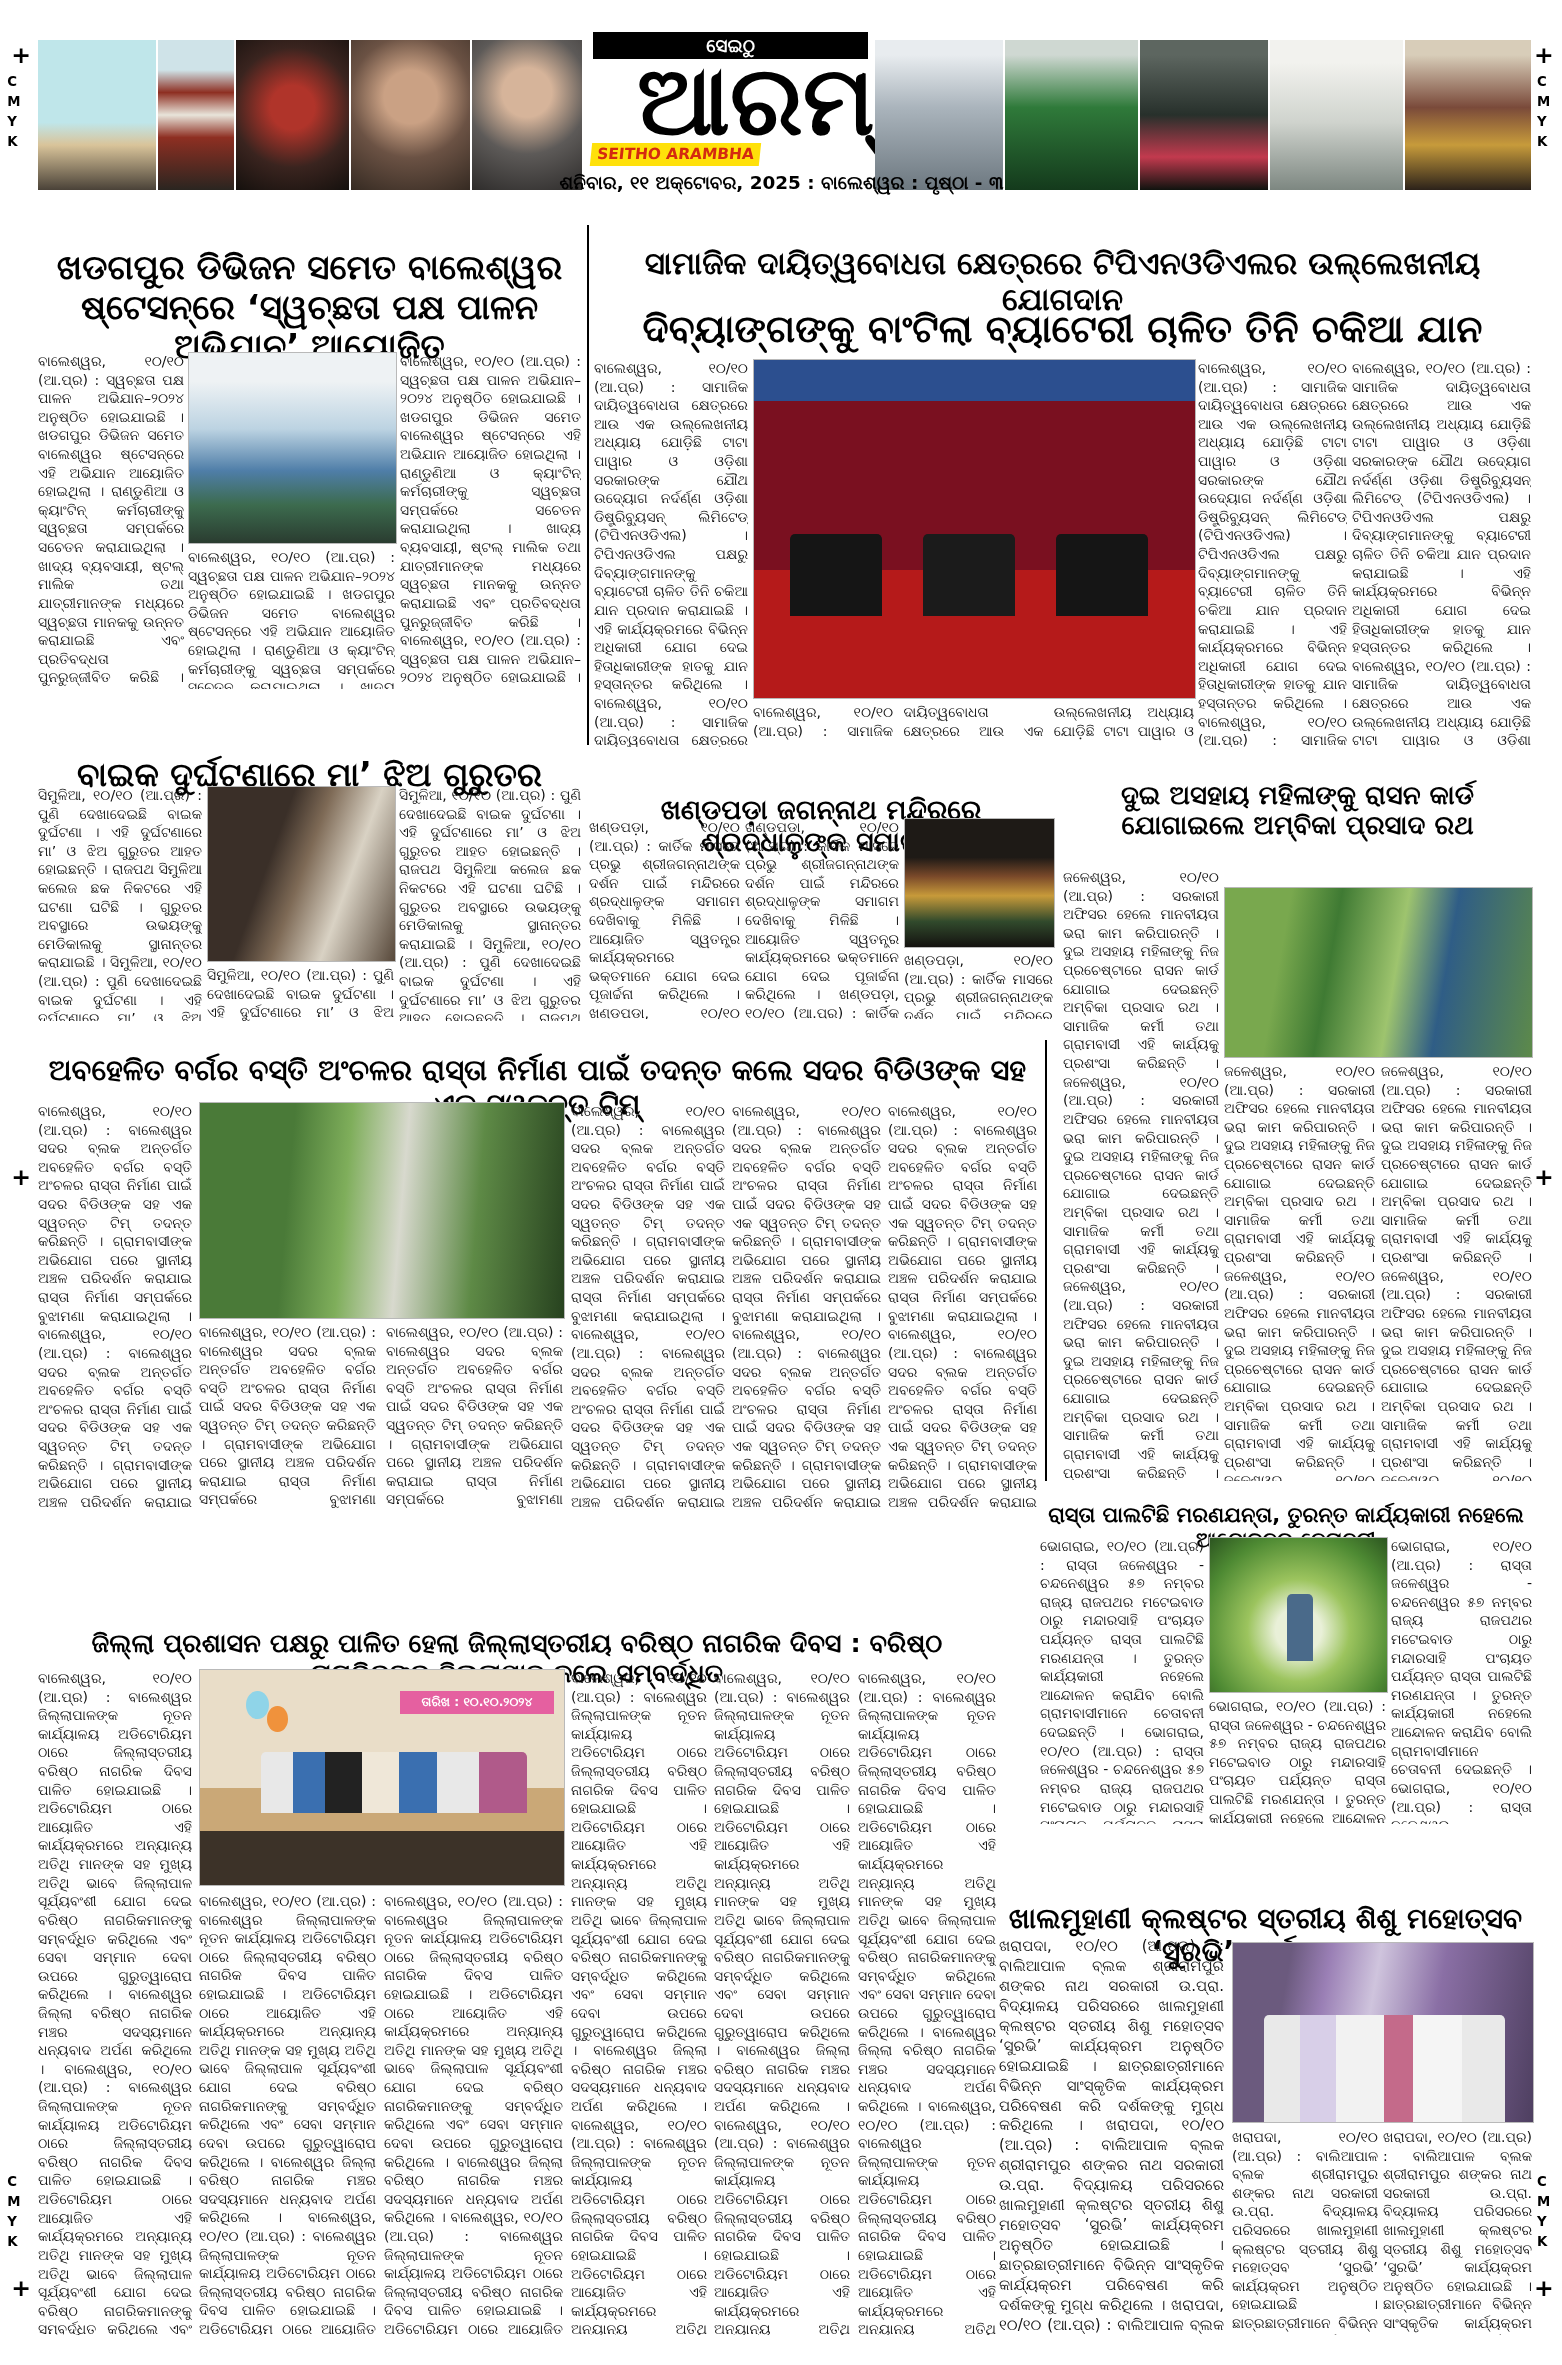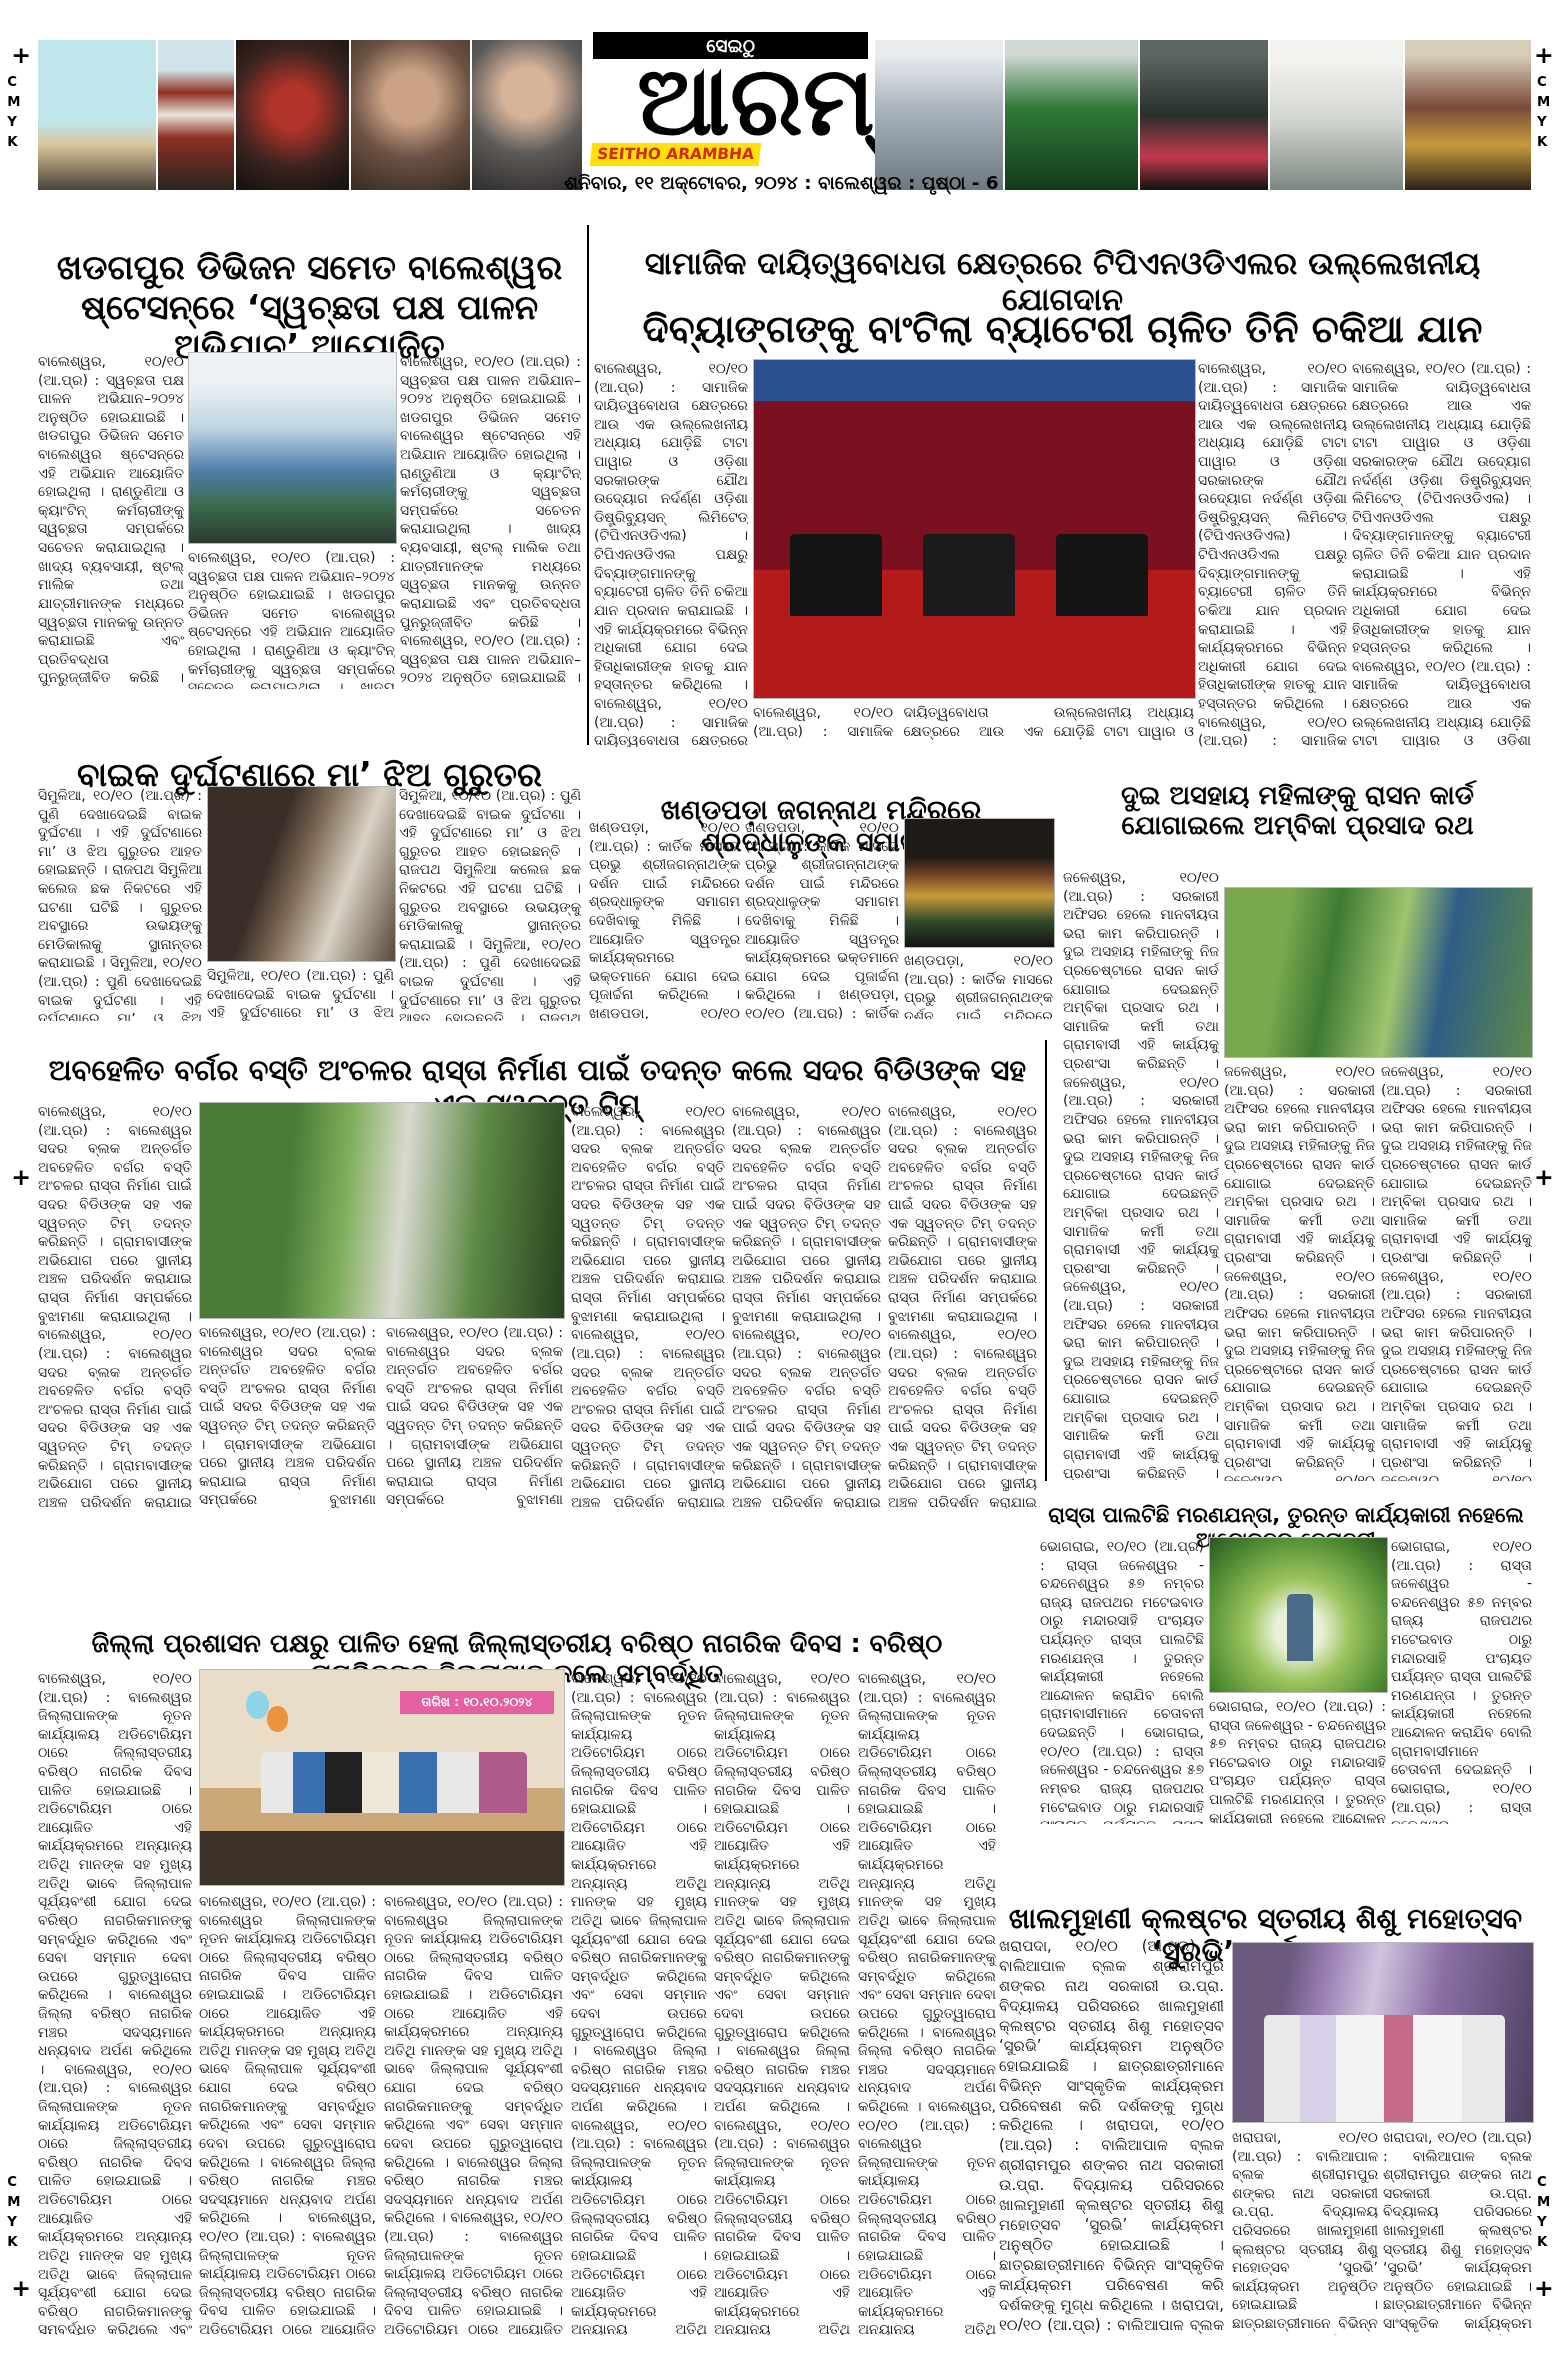--- a/index.html
+++ b/index.html
@@ -65,21 +65,21 @@
   </div>
 
   <div class="collage" style="left:875px;top:40px;width:657px;height:150px;">
     <div class="tile" style="width:128px;background:linear-gradient(#e8ecef 10%,#aab4bc 45%,#6d7880 100%);"></div>
     <div class="tile" style="width:133px;background:linear-gradient(#cfd8d2 10%,#2f7a3a 45%,#143a1c 100%);"></div>
     <div class="tile" style="width:128px;background:linear-gradient(#5d6660 10%,#27302b 50%,#c23a4e 78%,#10130f 100%);"></div>
     <div class="tile" style="width:133px;background:linear-gradient(#f2f2ee 15%,#cfd3cd 55%,#7d8781 100%);"></div>
     <div class="tile" style="width:126px;background:linear-gradient(#d8cdb9 10%,#7a4a3a 45%,#c79b3b 70%,#2c221a 100%);"></div>
   </div>
 
-  <div class="dateline abs" style="left:487px;top:172px;width:589px;font-size:18.4px;">ଶନିବାର, ୧୧ ଅକ୍ଟୋବର, ୨୦୨୪ : ବାଲେଶ୍ୱର : ପୃଷ୍ଠା - 6</div>
+  <div class="dateline abs" style="left:487px;top:172px;width:589px;font-size:18.4px;">ଶନିବାର, ୧୧ ଅକ୍ଟୋବର, 2025 : ବାଲେଶ୍ୱର : ପୃଷ୍ଠା - ୩</div>
 
   <section class="abs" style="left:38px;top:220px;width:543px;height:469px;">
     <h2 class="hl abs" style="left:0;top:0;width:543px;font-size:34px;">ଖଡଗପୁର ଡିଭିଜନ ସମେତ ବାଲେଶ୍ୱର ଷ୍ଟେସନ୍‌ରେ ‘ସ୍ୱଚ୍ଛତା ପକ୍ଷ ପାଳନ ଅଭିଯାନ’ ଆୟୋଜିତ</h2>
     <div class="body-text abs" style="left:0;top:132px;width:146px;height:337px;">ବାଲେଶ୍ୱର, ୧୦/୧୦ (ଆ.ପ୍ର) : ସ୍ୱଚ୍ଛତା ପକ୍ଷ ପାଳନ ଅଭିଯାନ–୨୦୨୪ ଅନୁଷ୍ଠିତ ହୋଇଯାଇଛି । ଖଡଗପୁର ଡିଭିଜନ ସମେତ ବାଲେଶ୍ୱର ଷ୍ଟେସନ୍‌ରେ ଏହି ଅଭିଯାନ ଆୟୋଜିତ ହୋଇଥିଲା । ରାଣ୍ଡୁଣିଆ ଓ କ୍ୟାଂଟିନ୍ କର୍ମଚାରୀଙ୍କୁ ସ୍ୱଚ୍ଛତା ସମ୍ପର୍କରେ ସଚେତନ କରାଯାଇଥିଲା । ଖାଦ୍ୟ ବ୍ୟବସାୟୀ, ଷ୍ଟଲ୍ ମାଲିକ ତଥା ଯାତ୍ରୀମାନଙ୍କ ମଧ୍ୟରେ ସ୍ୱଚ୍ଛତା ମାନକକୁ ଉନ୍ନତ କରାଯାଇଛି ଏବଂ ପ୍ରତିବଦ୍ଧତା ପୁନରୁଜ୍ଜୀବିତ କରିଛି । ବାଲେଶ୍ୱର, ୧୦/୧୦ (ଆ.ପ୍ର) : ସ୍ୱଚ୍ଛତା ପକ୍ଷ ପାଳନ ଅଭିଯାନ–୨୦୨୪ ଅନୁଷ୍ଠିତ ହୋଇଯାଇଛି । ଖଡଗପୁର ଡିଭିଜନ ସମେତ ବାଲେଶ୍ୱର ଷ୍ଟେସନ୍‌ରେ ଏହି ଅଭିଯାନ ଆୟୋଜିତ ହୋଇଥିଲା । ରାଣ୍ଡୁଣିଆ ଓ କ୍ୟାଂଟିନ୍ କର୍ମଚାରୀଙ୍କୁ ସ୍ୱଚ୍ଛତା ସମ୍ପର୍କରେ ସଚେତନ କରାଯାଇଥିଲା । ଖାଦ୍ୟ ବ୍ୟବସାୟୀ, ଷ୍ଟଲ୍ ମାଲିକ ତଥା ଯାତ୍ରୀମାନଙ୍କ ମଧ୍ୟରେ ସ୍ୱଚ୍ଛତା ମାନକକୁ ଉନ୍ନତ କରାଯାଇଛି ଏବଂ ପ୍ରତିବଦ୍ଧତା ପୁନରୁଜ୍ଜୀବିତ କରିଛି । ବାଲେଶ୍ୱର, ୧୦/୧୦ (ଆ.ପ୍ର) : ସ୍ୱଚ୍ଛତା ପକ୍ଷ ପାଳନ ଅଭିଯାନ–୨୦୨୪ ଅନୁଷ୍ଠିତ ହୋଇଯାଇଛି । ଖଡଗପୁର ଡିଭିଜନ ସମେତ ବାଲେଶ୍ୱର ଷ୍ଟେସନ୍‌ରେ ଏହି ଅଭିଯାନ ଆୟୋଜିତ ହୋଇଥିଲା । ରାଣ୍ଡୁଣିଆ ଓ କ୍ୟାଂଟିନ୍ କର୍ମଚାରୀଙ୍କୁ ସ୍ୱଚ୍ଛତା ସମ୍ପର୍କରେ ସଚେତନ କରାଯାଇଥିଲା । ଖାଦ୍ୟ ବ୍ୟବସାୟୀ, ଷ୍ଟଲ୍ ମାଲିକ ତଥା ଯାତ୍ରୀମାନଙ୍କ ମଧ୍ୟରେ ସ୍ୱଚ୍ଛତା ମାନକକୁ ଉନ୍ନତ କରାଯାଇଛି ଏବଂ ପ୍ରତିବଦ୍ଧତା ପୁନରୁଜ୍ଜୀବିତ କରିଛି ।</div>
     <div class="photo" style="left:150px;top:132px;width:207px;height:190px;background:linear-gradient(#eef2f4 15%,#bcd3e2 40%,#4f7ea8 62%,#3c6b4e 80%,#2a3c30 100%);"></div>
     <div class="body-text abs" style="left:362px;top:132px;width:181px;height:337px;">ବାଲେଶ୍ୱର, ୧୦/୧୦ (ଆ.ପ୍ର) : ସ୍ୱଚ୍ଛତା ପକ୍ଷ ପାଳନ ଅଭିଯାନ–୨୦୨୪ ଅନୁଷ୍ଠିତ ହୋଇଯାଇଛି । ଖଡଗପୁର ଡିଭିଜନ ସମେତ ବାଲେଶ୍ୱର ଷ୍ଟେସନ୍‌ରେ ଏହି ଅଭିଯାନ ଆୟୋଜିତ ହୋଇଥିଲା । ରାଣ୍ଡୁଣିଆ ଓ କ୍ୟାଂଟିନ୍ କର୍ମଚାରୀଙ୍କୁ ସ୍ୱଚ୍ଛତା ସମ୍ପର୍କରେ ସଚେତନ କରାଯାଇଥିଲା । ଖାଦ୍ୟ ବ୍ୟବସାୟୀ, ଷ୍ଟଲ୍ ମାଲିକ ତଥା ଯାତ୍ରୀମାନଙ୍କ ମଧ୍ୟରେ ସ୍ୱଚ୍ଛତା ମାନକକୁ ଉନ୍ନତ କରାଯାଇଛି ଏବଂ ପ୍ରତିବଦ୍ଧତା ପୁନରୁଜ୍ଜୀବିତ କରିଛି । ବାଲେଶ୍ୱର, ୧୦/୧୦ (ଆ.ପ୍ର) : ସ୍ୱଚ୍ଛତା ପକ୍ଷ ପାଳନ ଅଭିଯାନ–୨୦୨୪ ଅନୁଷ୍ଠିତ ହୋଇଯାଇଛି । ଖଡଗପୁର ଡିଭିଜନ ସମେତ ବାଲେଶ୍ୱର ଷ୍ଟେସନ୍‌ରେ ଏହି ଅଭିଯାନ ଆୟୋଜିତ ହୋଇଥିଲା । ରାଣ୍ଡୁଣିଆ ଓ କ୍ୟାଂଟିନ୍ କର୍ମଚାରୀଙ୍କୁ ସ୍ୱଚ୍ଛତା ସମ୍ପର୍କରେ ସଚେତନ କରାଯାଇଥିଲା । ଖାଦ୍ୟ ବ୍ୟବସାୟୀ, ଷ୍ଟଲ୍ ମାଲିକ ତଥା ଯାତ୍ରୀମାନଙ୍କ ମଧ୍ୟରେ ସ୍ୱଚ୍ଛତା ମାନକକୁ ଉନ୍ନତ କରାଯାଇଛି ଏବଂ ପ୍ରତିବଦ୍ଧତା ପୁନରୁଜ୍ଜୀବିତ କରିଛି । ବାଲେଶ୍ୱର, ୧୦/୧୦ (ଆ.ପ୍ର) : ସ୍ୱଚ୍ଛତା ପକ୍ଷ ପାଳନ ଅଭିଯାନ–୨୦୨୪ ଅନୁଷ୍ଠିତ ହୋଇଯାଇଛି । ଖଡଗପୁର ଡିଭିଜନ ସମେତ ବାଲେଶ୍ୱର ଷ୍ଟେସନ୍‌ରେ ଏହି ଅଭିଯାନ ଆୟୋଜିତ ହୋଇଥିଲା । ରାଣ୍ଡୁଣିଆ ଓ କ୍ୟାଂଟିନ୍ କର୍ମଚାରୀଙ୍କୁ ସ୍ୱଚ୍ଛତା ସମ୍ପର୍କରେ ସଚେତନ କରାଯାଇଥିଲା । ଖାଦ୍ୟ ବ୍ୟବସାୟୀ, ଷ୍ଟଲ୍ ମାଲିକ ତଥା ଯାତ୍ରୀମାନଙ୍କ ମଧ୍ୟରେ ସ୍ୱଚ୍ଛତା ମାନକକୁ ଉନ୍ନତ କରାଯାଇଛି ଏବଂ ପ୍ରତିବଦ୍ଧତା ପୁନରୁଜ୍ଜୀବିତ କରିଛି ।</div>
     <div class="body-text abs" style="left:150px;top:328px;width:207px;height:141px;">ବାଲେଶ୍ୱର, ୧୦/୧୦ (ଆ.ପ୍ର) : ସ୍ୱଚ୍ଛତା ପକ୍ଷ ପାଳନ ଅଭିଯାନ–୨୦୨୪ ଅନୁଷ୍ଠିତ ହୋଇଯାଇଛି । ଖଡଗପୁର ଡିଭିଜନ ସମେତ ବାଲେଶ୍ୱର ଷ୍ଟେସନ୍‌ରେ ଏହି ଅଭିଯାନ ଆୟୋଜିତ ହୋଇଥିଲା । ରାଣ୍ଡୁଣିଆ ଓ କ୍ୟାଂଟିନ୍ କର୍ମଚାରୀଙ୍କୁ ସ୍ୱଚ୍ଛତା ସମ୍ପର୍କରେ ସଚେତନ କରାଯାଇଥିଲା । ଖାଦ୍ୟ ବ୍ୟବସାୟୀ, ଷ୍ଟଲ୍ ମାଲିକ ତଥା ଯାତ୍ରୀମାନଙ୍କ ମଧ୍ୟରେ ସ୍ୱଚ୍ଛତା ମାନକକୁ ଉନ୍ନତ କରାଯାଇଛି ଏବଂ ପ୍ରତିବଦ୍ଧତା ପୁନରୁଜ୍ଜୀବିତ କରିଛି । ବାଲେଶ୍ୱର, ୧୦/୧୦ (ଆ.ପ୍ର) : ସ୍ୱଚ୍ଛତା ପକ୍ଷ ପାଳନ ଅଭିଯାନ–୨୦୨୪ ଅନୁଷ୍ଠିତ ହୋଇଯାଇଛି । ଖଡଗପୁର ଡିଭିଜନ ସମେତ ବାଲେଶ୍ୱର ଷ୍ଟେସନ୍‌ରେ ଏହି ଅଭିଯାନ ଆୟୋଜିତ ହୋଇଥିଲା । ରାଣ୍ଡୁଣିଆ ଓ କ୍ୟାଂଟିନ୍ କର୍ମଚାରୀଙ୍କୁ ସ୍ୱଚ୍ଛତା ସମ୍ପର୍କରେ ସଚେତନ କରାଯାଇଥିଲା । ଖାଦ୍ୟ ବ୍ୟବସାୟୀ, ଷ୍ଟଲ୍ ମାଲିକ ତଥା ଯାତ୍ରୀମାନଙ୍କ ମଧ୍ୟରେ ସ୍ୱଚ୍ଛତା ମାନକକୁ ଉନ୍ନତ କରାଯାଇଛି ଏବଂ ପ୍ରତିବଦ୍ଧତା ପୁନରୁଜ୍ଜୀବିତ କରିଛି ।</div>
   </section>
 
   <div class="vrule" style="left:587px;top:225px;height:520px;"></div>

